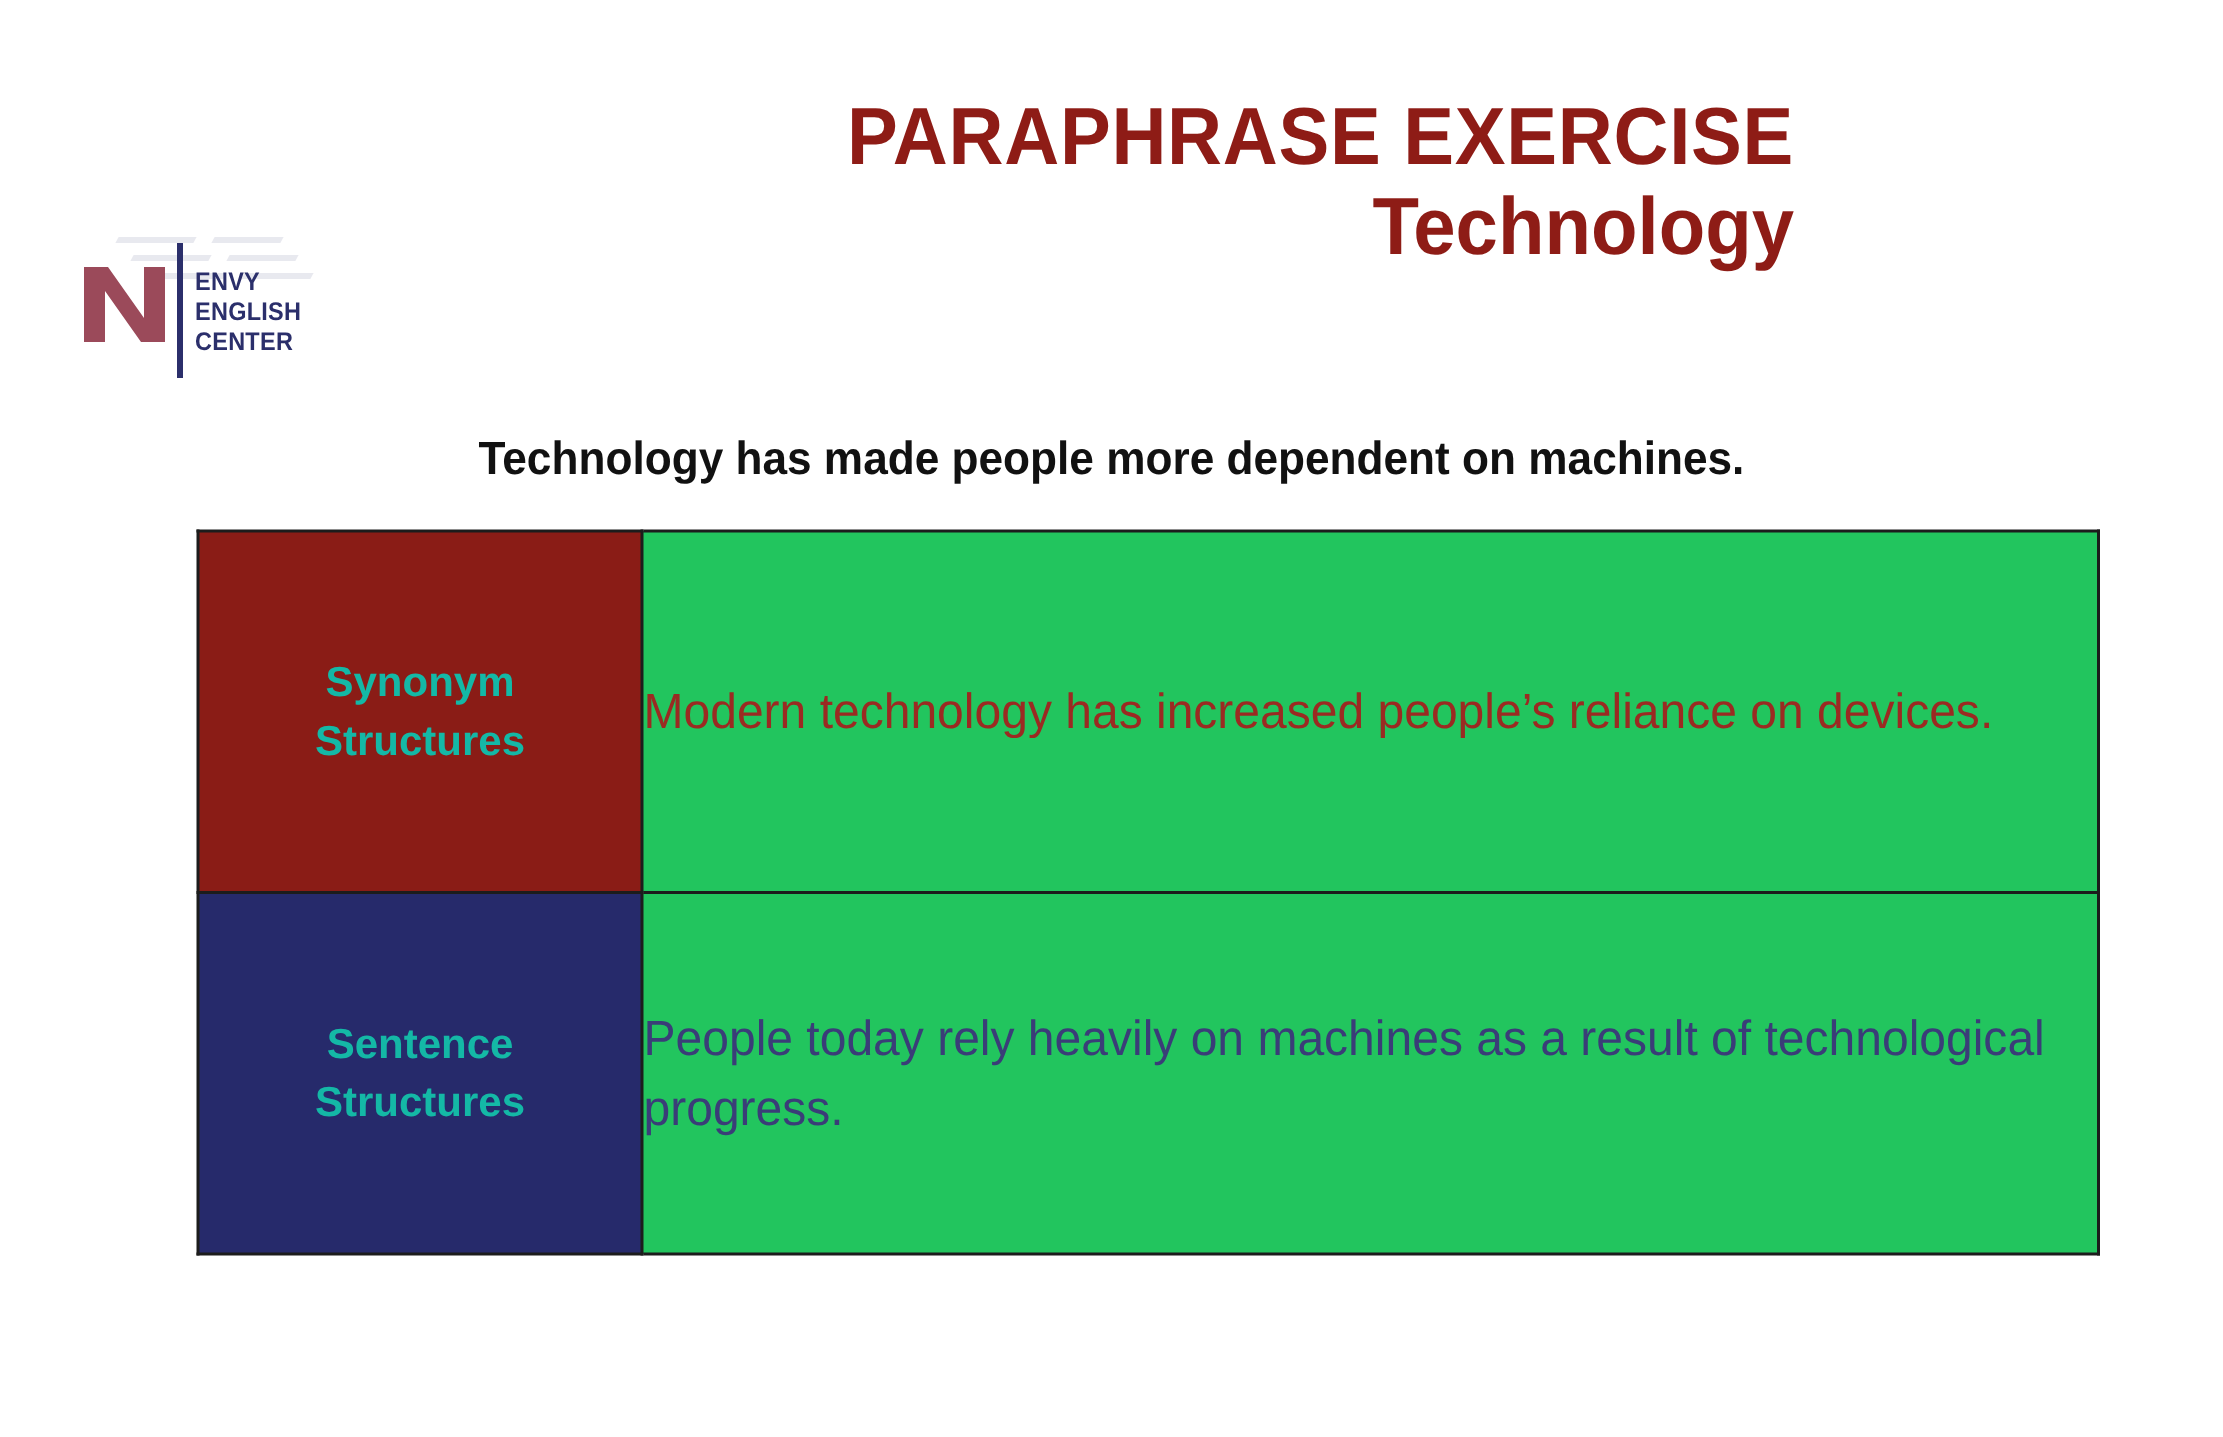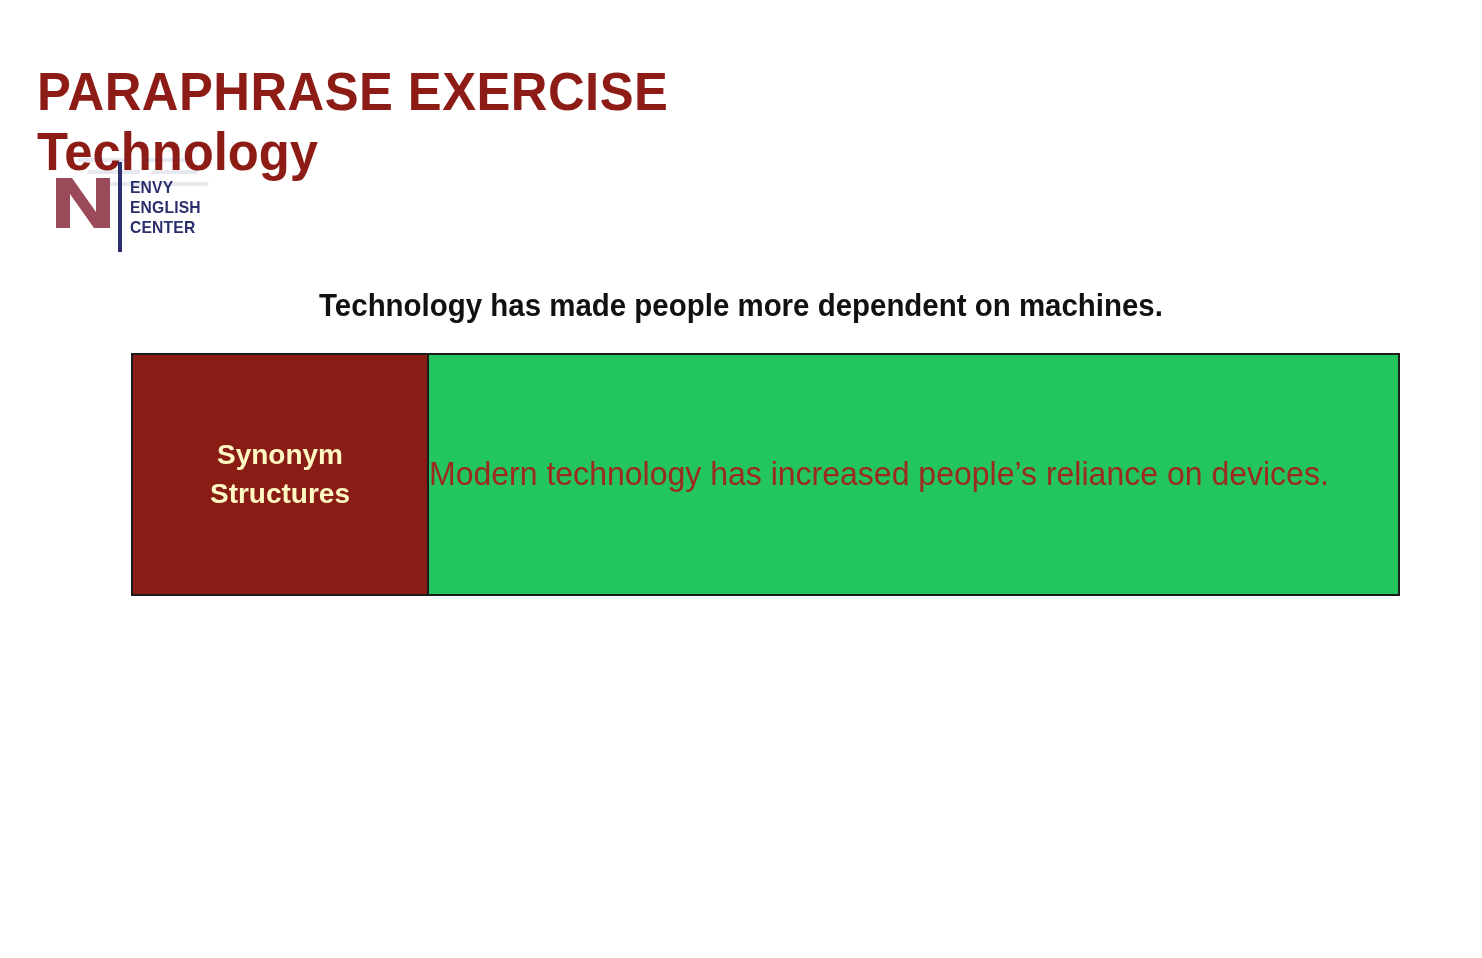--- a/index.html
+++ b/index.html
@@ -15,21 +15,21 @@
     font-family: "Liberation Sans", sans-serif;
     -webkit-font-smoothing: antialiased;
   }
 
   
   #title-block {
     position: absolute;
     top: 62px;
     left: 0;
     width: 1233px;
-    text-align: left;
+    text-align: right;
   }
   #title-main {
     font-family: "Liberation Sans Narrow", "Liberation Sans", sans-serif;
     font-size: 54px;
     font-weight: bold;
     letter-spacing: 0.5px;
     color: #8E1C16;
     line-height: 1.08;
     transform: scaleX(0.94);
     transform-origin: center top;
@@ -126,21 +126,21 @@
   }
   #paraphrase-table td {
     border: 2px solid #1c1c1c;
     padding: 0;
     vertical-align: middle;
   }
   .label-cell {
     width: 294px;
     height: 239px;
     text-align: center;
-    color: #fef9c3;
+    color: #14b8a6;
     font-family: "Liberation Sans", sans-serif;
     font-size: 28px;
     font-weight: bold;
     line-height: 1.36;
   }
   .label-cell.red   { background: #8A1C16; }
   .label-cell.navy  { background: #262A6B; }
   .content-cell {
     background: #22c55e;
     padding: 0 26px 0 14px;
@@ -194,14 +194,23 @@
   <tbody>
     <tr>
       <td class="label-cell red">
         <div>Synonym</div>
         <div>Structures</div>
       </td>
       <td class="content-cell red-text">
         <div class="text-inner">Modern technology has increased people’s reliance on devices.</div>
       </td>
     </tr>
+    <tr>
+      <td class="label-cell navy">
+        <div>Sentence</div>
+        <div>Structures</div>
+      </td>
+      <td class="content-cell navy-text">
+        <div class="text-inner">People today rely heavily on machines as a result of technological progress.</div>
+      </td>
+    </tr>
   </tbody>
 </table>
 
 </body></html>

